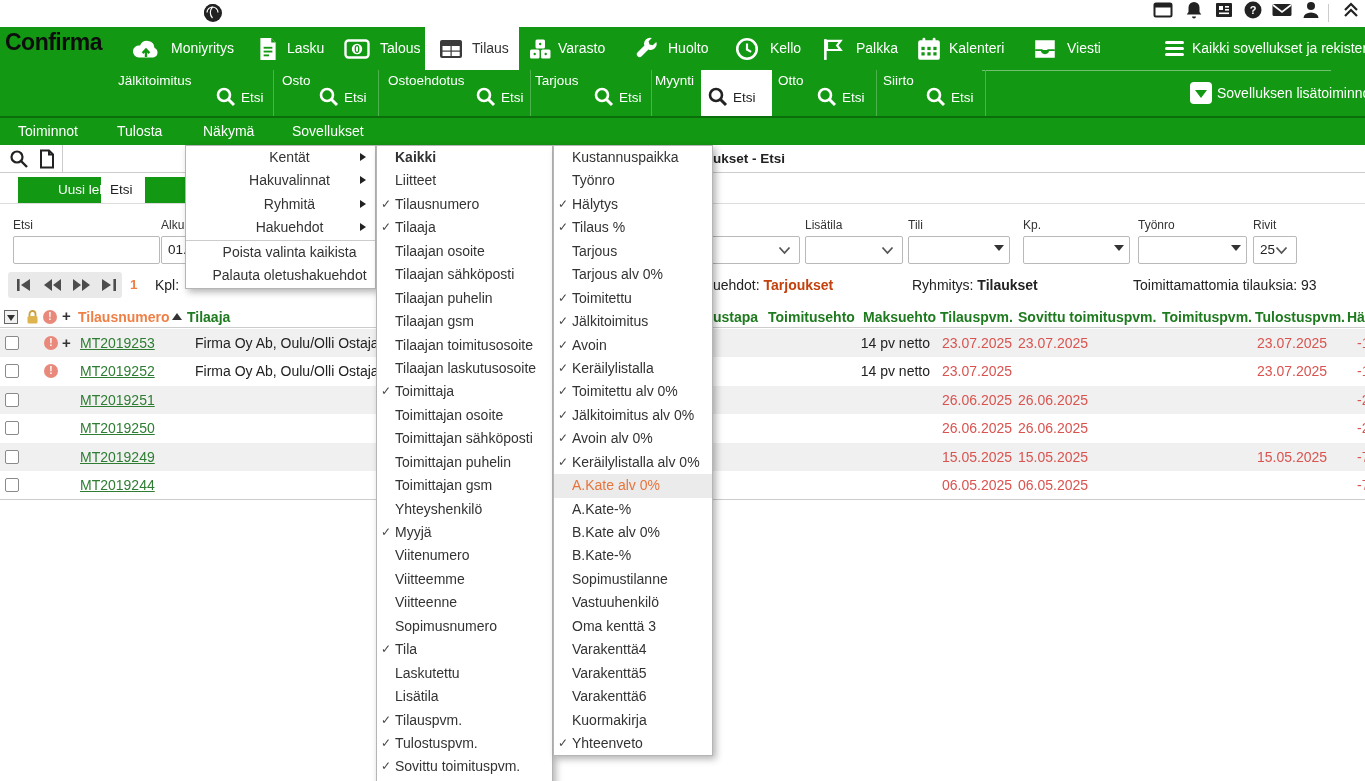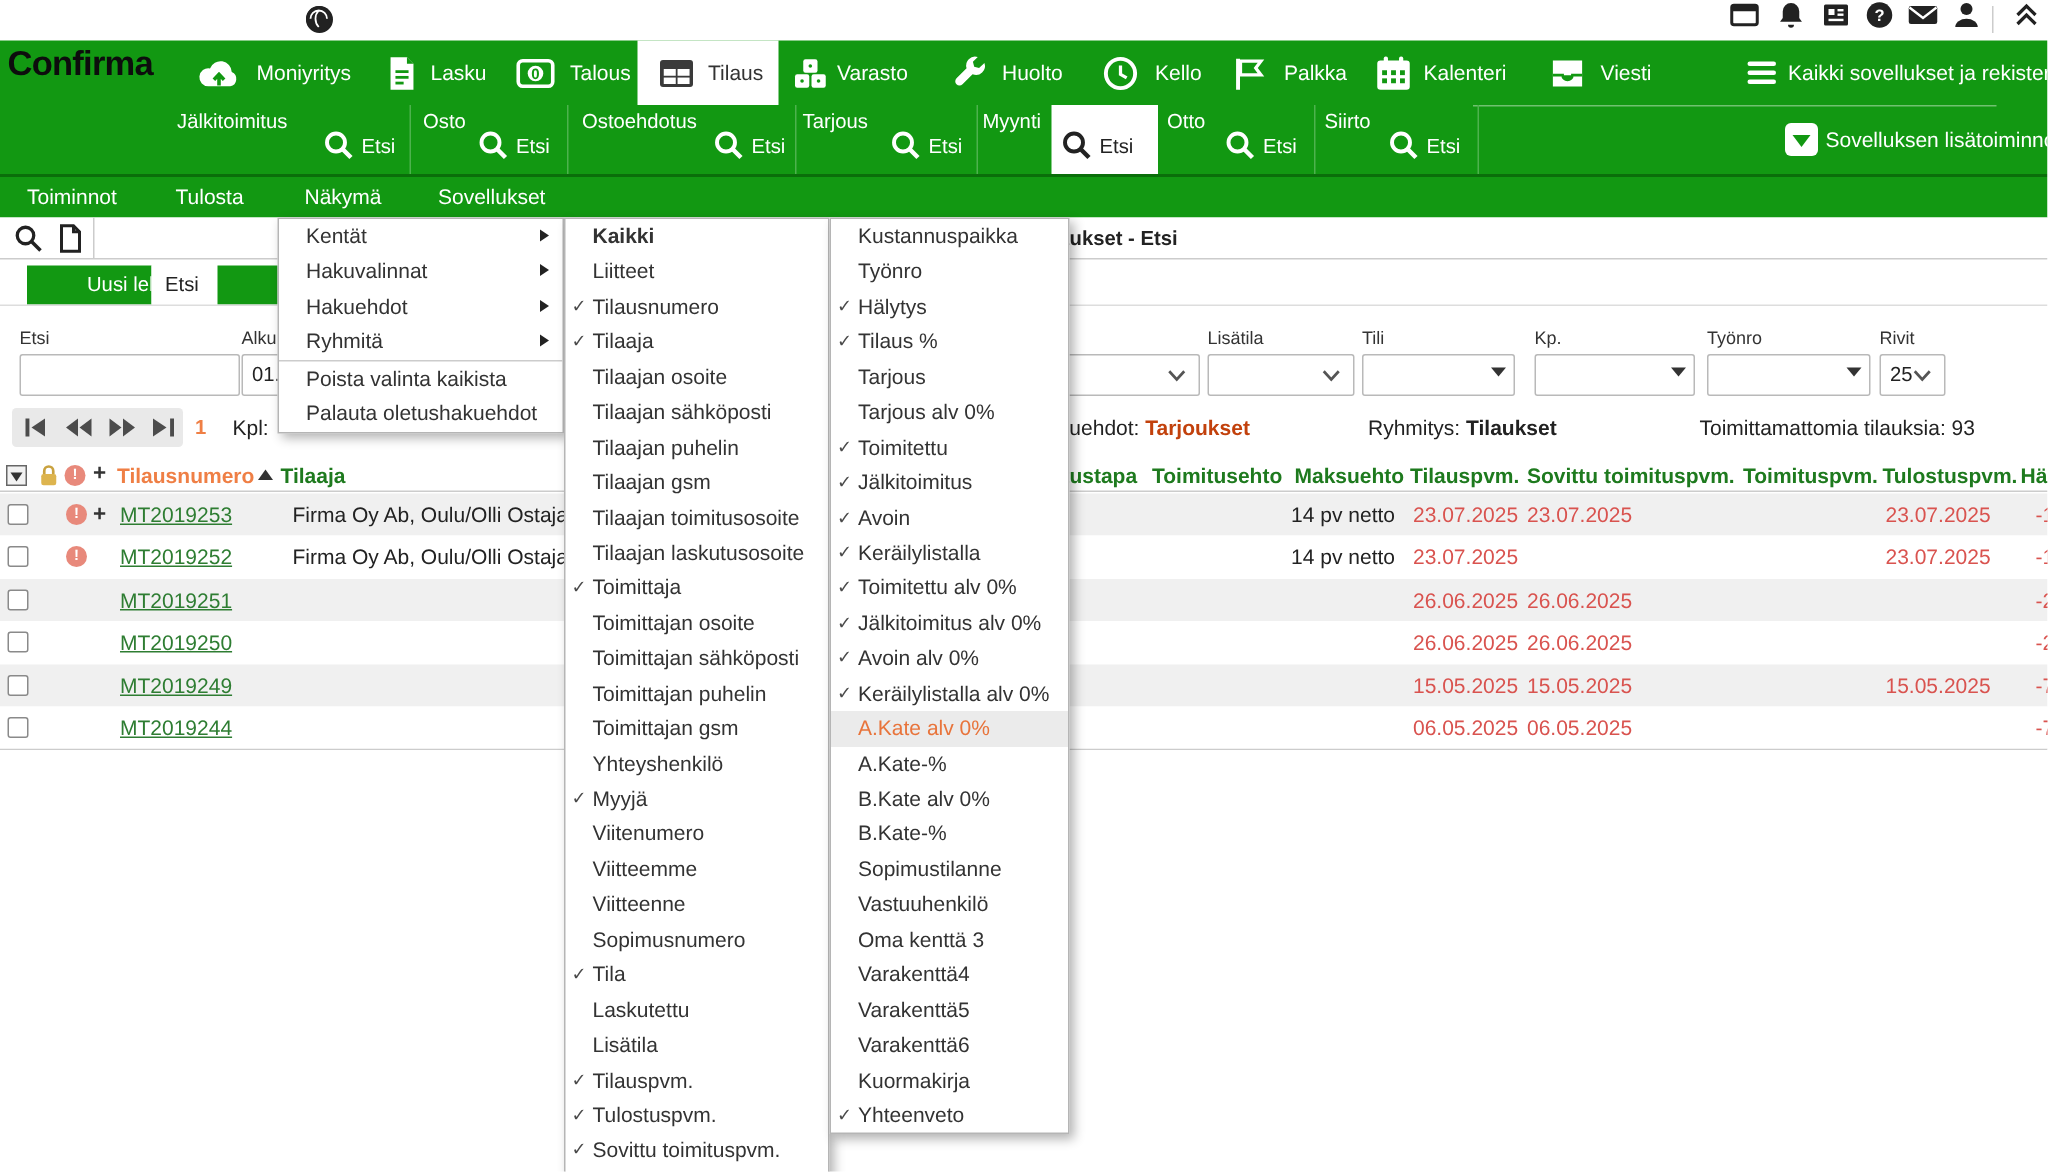--- a/index.html
+++ b/index.html
@@ -89,21 +89,21 @@
   #tbottom { border-bottom:1px solid #ccc; }
 
   
   .selall { position:absolute; left:4px; top:4px; width:14px; height:14px; border:1px solid #666; background:#f2f2f2; }
   .selall::after { content:""; position:absolute; left:2px; top:4px; border-left:4px solid transparent; border-right:4px solid transparent; border-top:6px solid #333; }
   .hwarn { position:absolute; left:43px; top:4px; width:14px; height:14px; border-radius:50%; background:#e8897b; color:#fff; font-size:10px; font-weight:bold; text-align:center; line-height:14px; }
   .hplus { position:absolute; left:62px; top:0px; height:22px; line-height:20px; font-size:15px; font-weight:bold; color:#333; }
 
   
   .menu { position:absolute; top:145px; background:#fff; border:1px solid #b5b5b5; box-shadow:3px 3px 7px rgba(0,0,0,0.3); z-index:50; }
-  #menu1 { left:185px; width:191px; }
+  #menu1 { left:185px; width:191px;text-align:center; }
   #submenu1 { left:376px; width:177px; height:641px; }
   #submenu2 { left:553px; width:160px; }
   .mi { position:relative; height:23.45px; line-height:23.45px; padding-left:18px; font-size:14px; color:#333; white-space:nowrap; overflow:hidden; }
   .mi.bold { font-weight:bold; }
   .mi.checked::before { content:"\2713"; position:absolute; left:4px; top:0; font-size:12px; color:#4a4a4a; }
   .mi.highlighted { background:#ebebeb; color:#e8743b; }
   .mi .sub-arrow { position:absolute; right:9px; top:7px; width:0; height:0; border-top:4.5px solid transparent; border-bottom:4.5px solid transparent; border-left:6px solid #222; }
   .menu-sep { height:1px; background:#ccc; }
 </style>
 </head>
@@ -608,22 +608,22 @@
           <span class="tcell date" style="left:1357px;">-7</span>
         </div>
       </div>
   </div>
 
   <div class="menu" id="menu1">
     <div>
 
     <div class="mi even"><span>Kentät</span><span class="sub-arrow"></span></div>
         <div class="mi even"><span>Hakuvalinnat</span><span class="sub-arrow"></span></div>
+        <div class="mi even"><span>Ryhmitä</span><span class="sub-arrow"></span></div>
         <div class="mi"><span>Hakuehdot</span><span class="sub-arrow"></span></div>
-        <div class="mi even"><span>Ryhmitä</span><span class="sub-arrow"></span></div>
       </div>
     <div class="menu-sep"></div>
     <div>
 
     <div class="mi even"><span>Poista valinta kaikista</span></div>
         <div class="mi"><span>Palauta oletushakuehdot</span></div>
       </div>
   </div>
 
   <div class="menu" id="submenu1">

